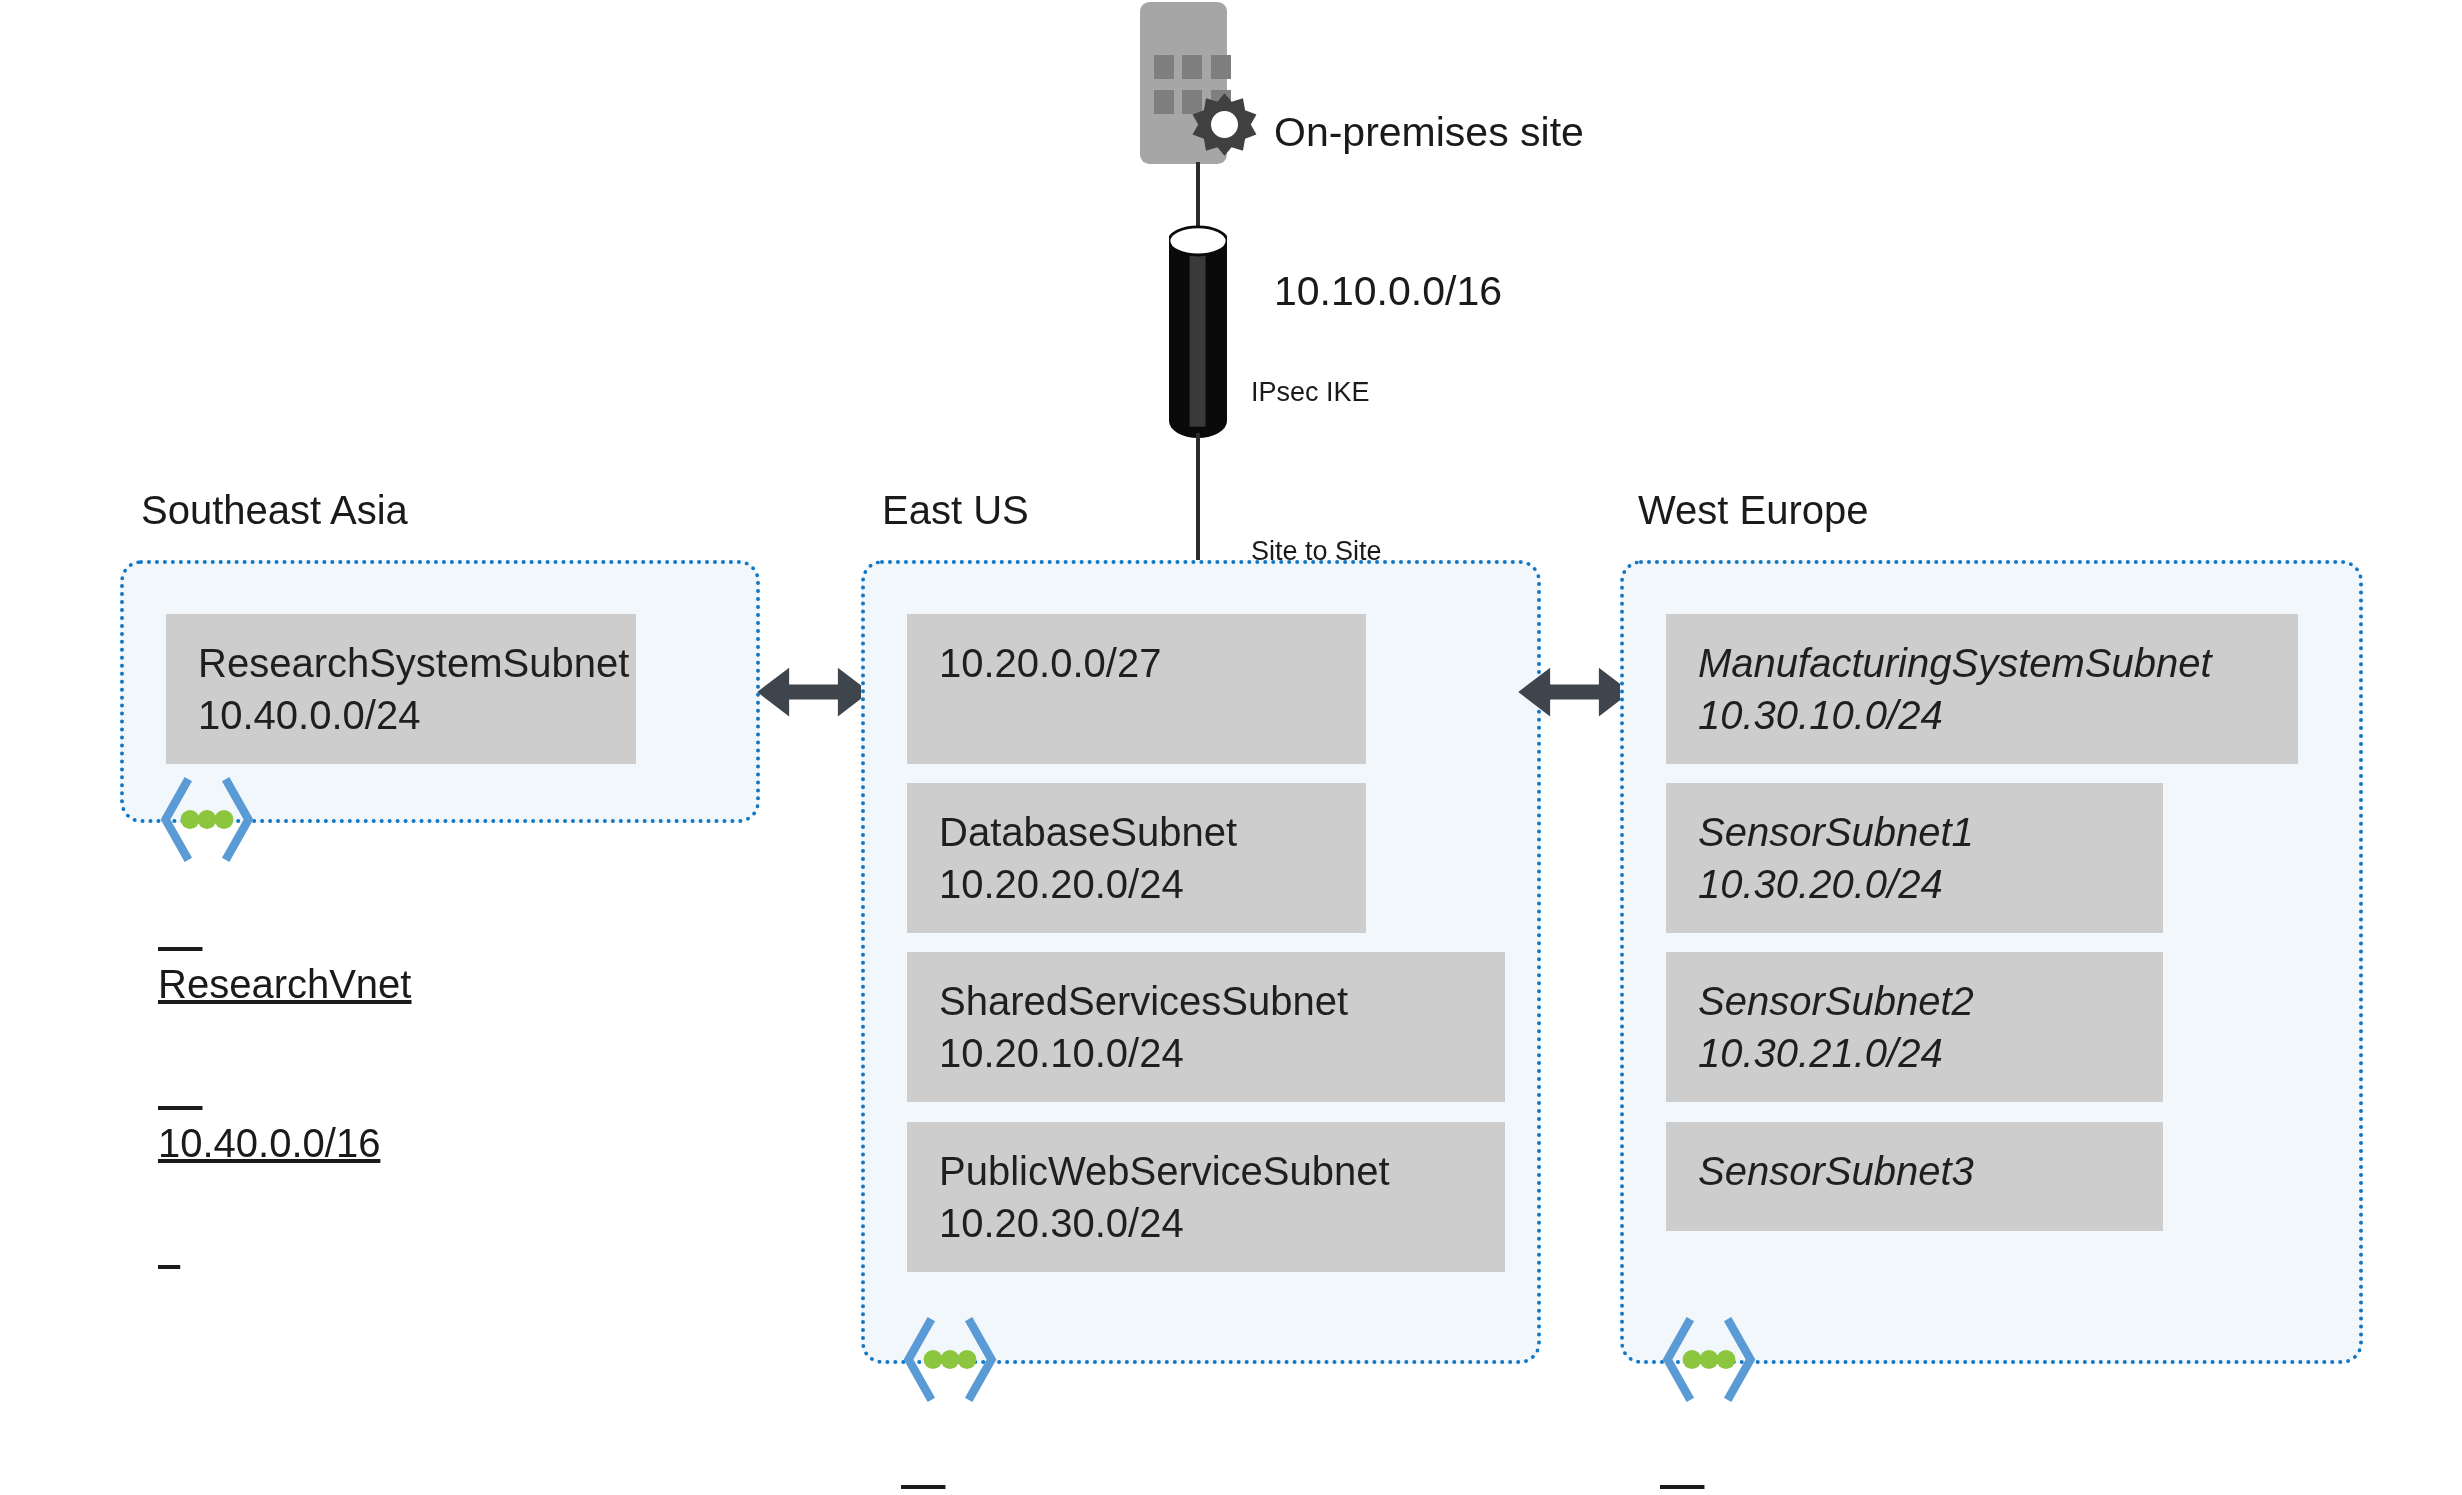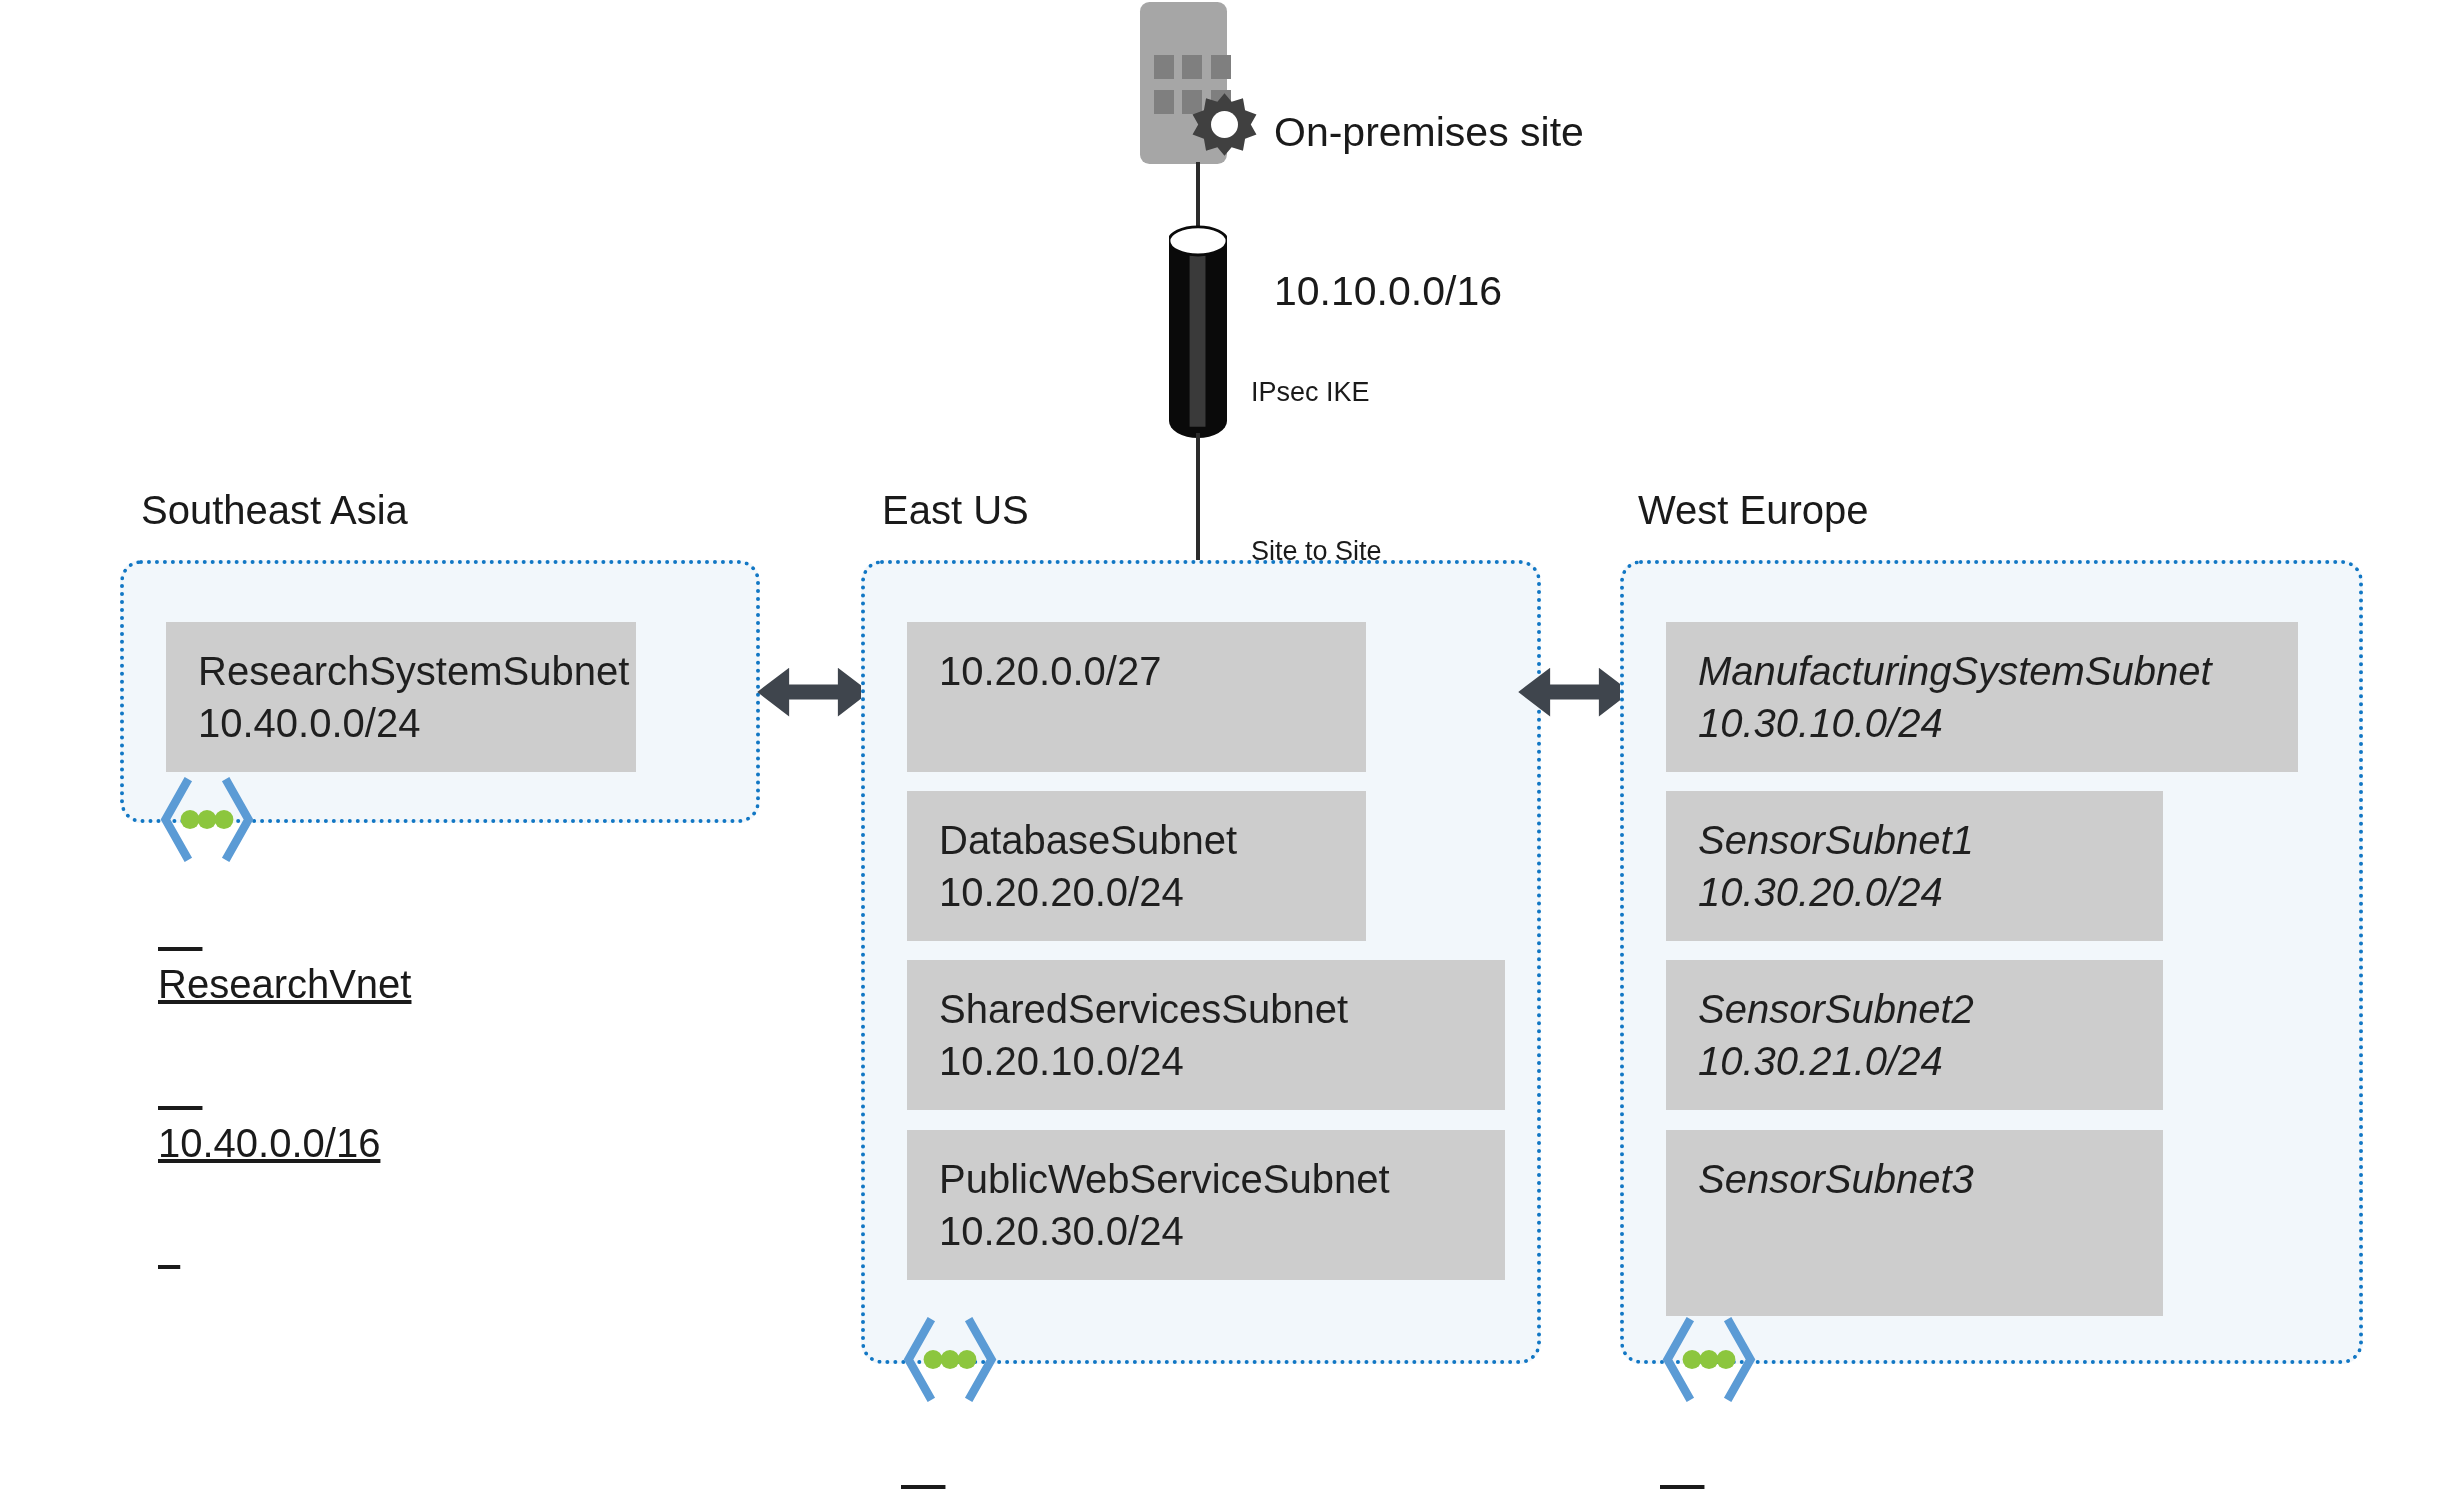--- a/index.html
+++ b/index.html
@@ -97,21 +97,20 @@
   #vnet-left   { left: 120px;  top: 560px;  width: 640px;  height: 263px; }
   #vnet-center { left: 861px;  top: 560px;  width: 680px;  height: 804px; }
   #vnet-right  { left: 1620px; top: 560px;  width: 743px;  height: 804px; font-style: italic; }
 
   
   .subnet {
     position: absolute;
     background: #cdcdcd;
     box-sizing: border-box;
     padding: 22.6px 0 0 32px;
-    margin-top: 8px;
   }
   .subnet-name, .subnet-cidr {
     font-size: 40px;
     line-height: 52px;
     color: #1f1f1f;
     white-space: nowrap;
   }
 
   
   .vnet-icon {
@@ -248,21 +247,21 @@
       <div class="subnet-cidr">10.30.10.0/24</div>
     </div>
     <div class="subnet" style="left:42px; top:219px; width:497px; height:150px;">
       <div class="subnet-name">SensorSubnet1</div>
       <div class="subnet-cidr">10.30.20.0/24</div>
     </div>
     <div class="subnet" style="left:42px; top:388px; width:497px; height:150px;">
       <div class="subnet-name">SensorSubnet2</div>
       <div class="subnet-cidr">10.30.21.0/24</div>
     </div>
-    <div class="subnet" style="left:42px; top:558px; width:497px; height:186px;">
+    <div class="subnet" style="left:42px; top:558px; width:497px; height:109px;">
       <div class="subnet-name">SensorSubnet3</div>
     </div>
   </div>
 
   <svg class="abs vnet-icon" style="left:1660px; top:1317px;" viewBox="0 0 104 90">
     <path d="M30 6 L8 45 L30 84" stroke="#5b9bd5" stroke-width="9" fill="none" stroke-linecap="square"></path>
     <path d="M74 6 L96 45 L74 84" stroke="#5b9bd5" stroke-width="9" fill="none" stroke-linecap="square"></path>
     <circle cx="34" cy="45" r="10" fill="#8cc63e"></circle>
     <circle cx="52" cy="45" r="10" fill="#8cc63e"></circle>
     <circle cx="70" cy="45" r="10" fill="#8cc63e"></circle>

